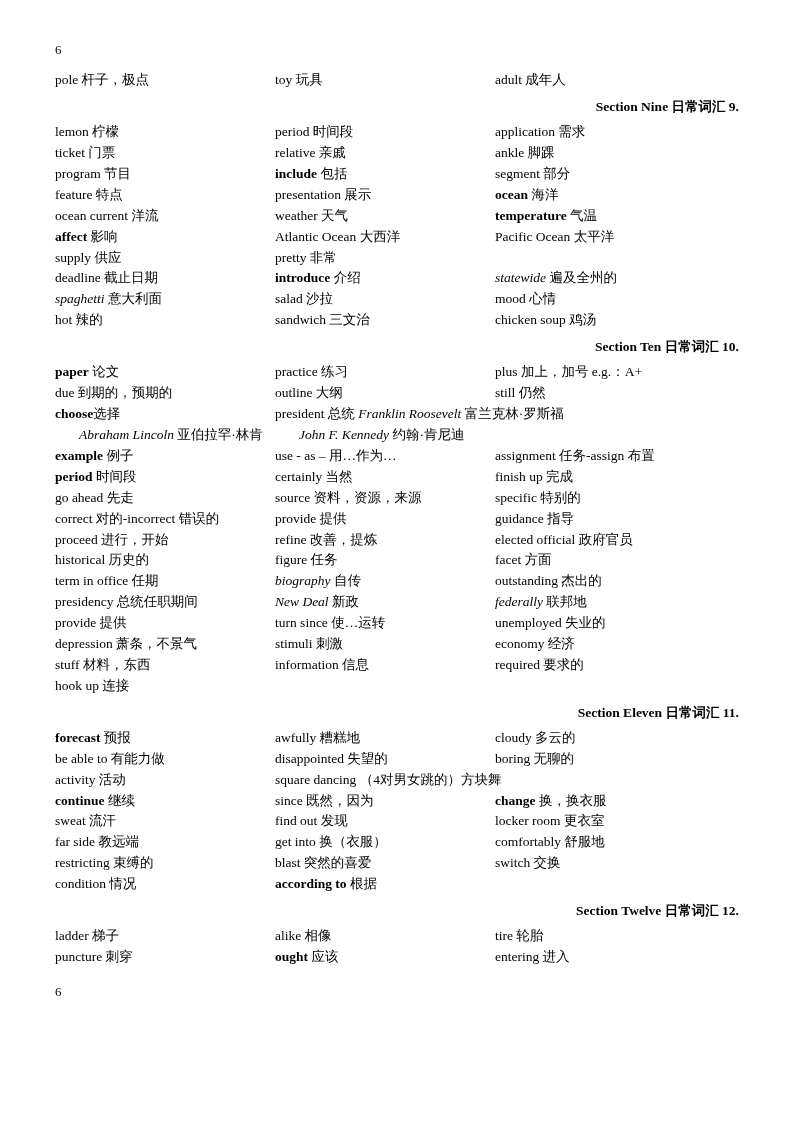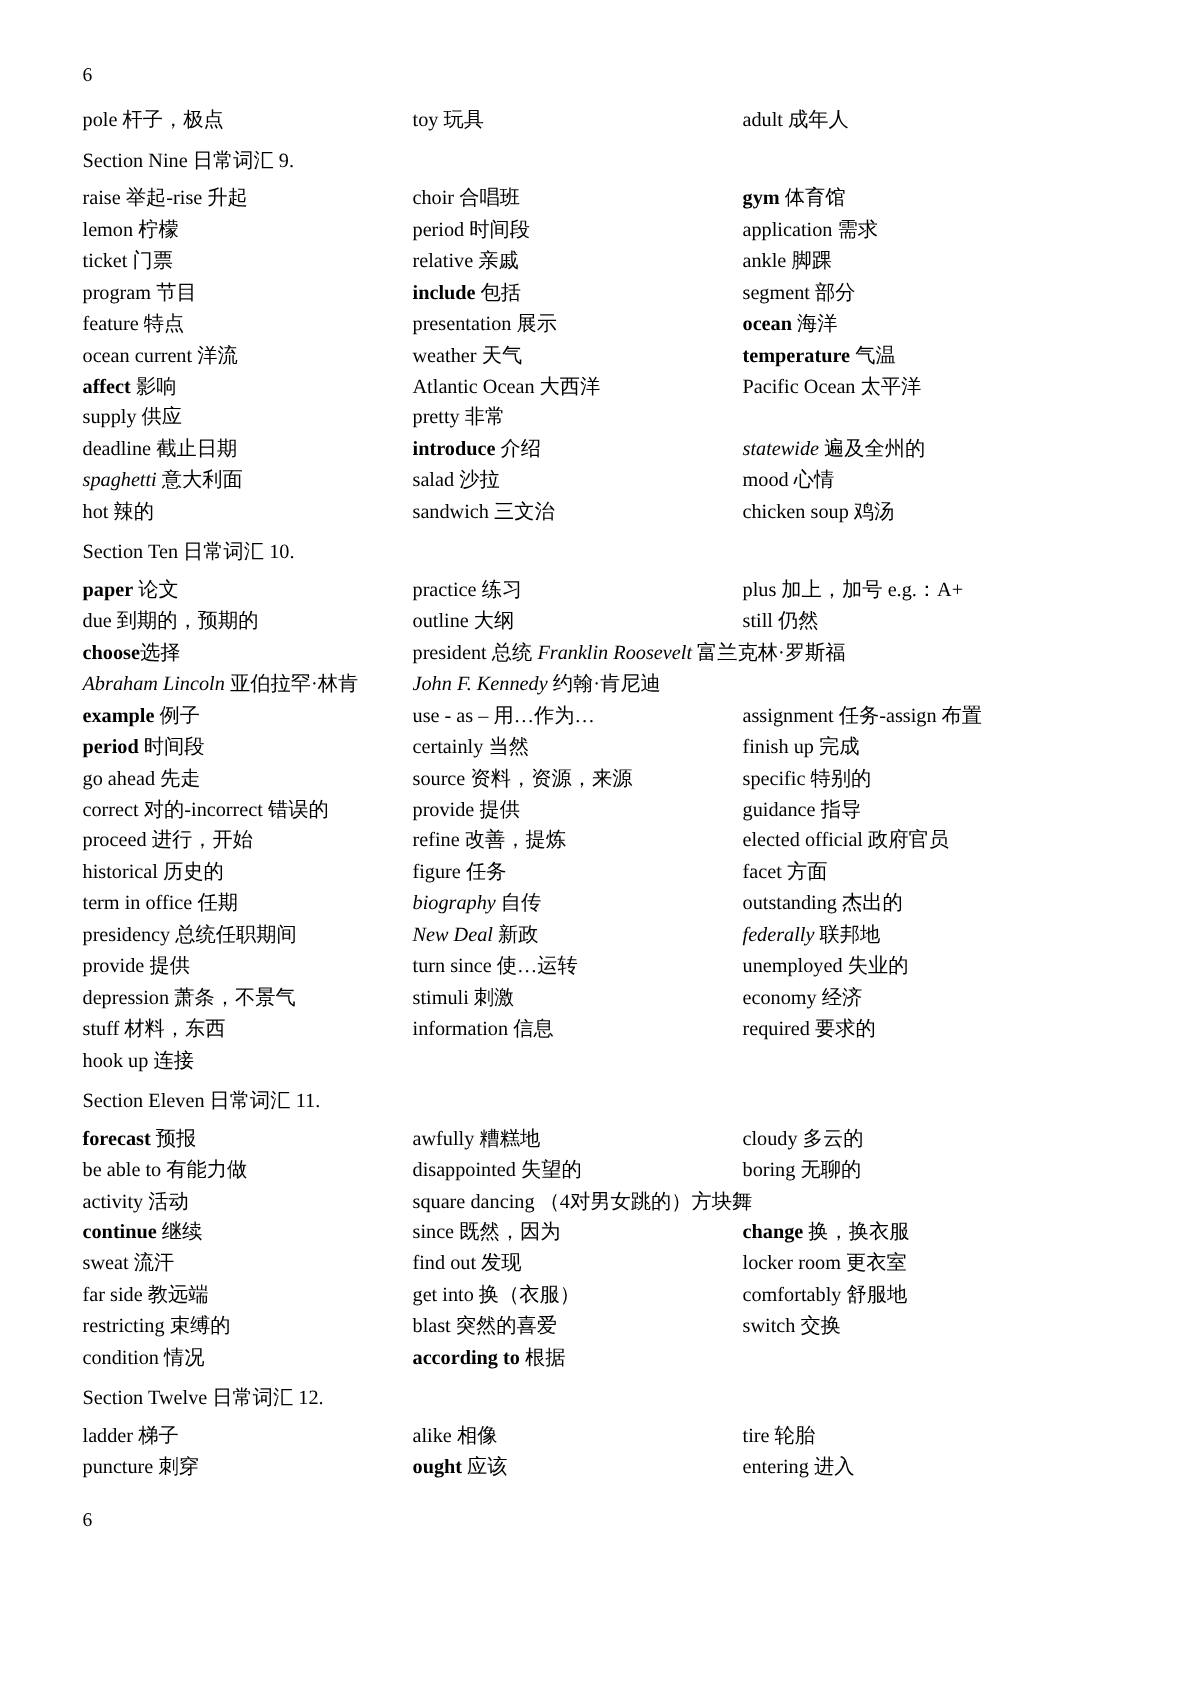--- a/index.html
+++ b/index.html
@@ -15,22 +15,22 @@
     }
     .page-number {
       font-size: 13px;
       margin-bottom: 10px;
     }
     .page-number-bottom {
       font-size: 13px;
       margin-top: 14px;
     }
     .section-header {
-      text-align: left;
-      font-weight: normal;
+      text-align: right;
+      font-weight: bold;
       margin: 6px 0 4px 0;
       font-size: 13.5px;
     }
     .bold { font-weight: bold; }
     .italic { font-style: italic; }
     .row { display: grid; grid-template-columns: 220px 220px 220px; line-height: 1.55; }
     .cell { }
   </style>
 </head>
 <body>
@@ -42,25 +42,20 @@
     <div class="row">
       <div class="cell">pole 杆子，极点</div>
       <div class="cell">toy 玩具</div>
       <div class="cell">adult 成年人</div>
     </div>
   </div>
 
   <div>
     <div class="section-header">Section Nine 日常词汇 9.</div>
     <div class="row">
-      <div class="cell">raise 举起-rise 升起</div>
-      <div class="cell">choir 合唱班</div>
-      <div class="cell"><span class="bold">gym</span> 体育馆</div>
-    </div>
-    <div class="row">
       <div class="cell">lemon 柠檬</div>
       <div class="cell">period 时间段</div>
       <div class="cell">application 需求</div>
     </div>
     <div class="row">
       <div class="cell">ticket 门票</div>
       <div class="cell">relative 亲戚</div>
       <div class="cell">ankle 脚踝</div>
     </div>
     <div class="row">
@@ -114,21 +109,21 @@
     <div class="row">
       <div class="cell">due 到期的，预期的</div>
       <div class="cell">outline 大纲</div>
       <div class="cell">still 仍然</div>
     </div>
 
     <div style="display:grid; grid-template-columns: 220px 460px; line-height:1.55;">
       <div class="cell"><span class="bold">choose</span>选择</div>
       <div class="cell">president 总统 <span class="italic">Franklin Roosevelt</span> 富兰克林·罗斯福</div>
     </div>
-    <div style="display:grid; grid-template-columns: 220px 460px; line-height:1.55;">
+    <div style="display:grid; grid-template-columns: 220px 460px; line-height:1.55;margin-left:24px;">
       <div class="cell"><span class="italic">Abraham Lincoln</span> 亚伯拉罕·林肯</div>
       <div class="cell"><span class="italic">John F. Kennedy</span> 约翰·肯尼迪</div>
     </div>
     <div class="row">
       <div class="cell"><span class="bold">example</span> 例子</div>
       <div class="cell">use - as – 用…作为…</div>
       <div class="cell">assignment 任务-assign 布置</div>
     </div>
     <div class="row">
       <div class="cell"><span class="bold">period</span> 时间段</div>

